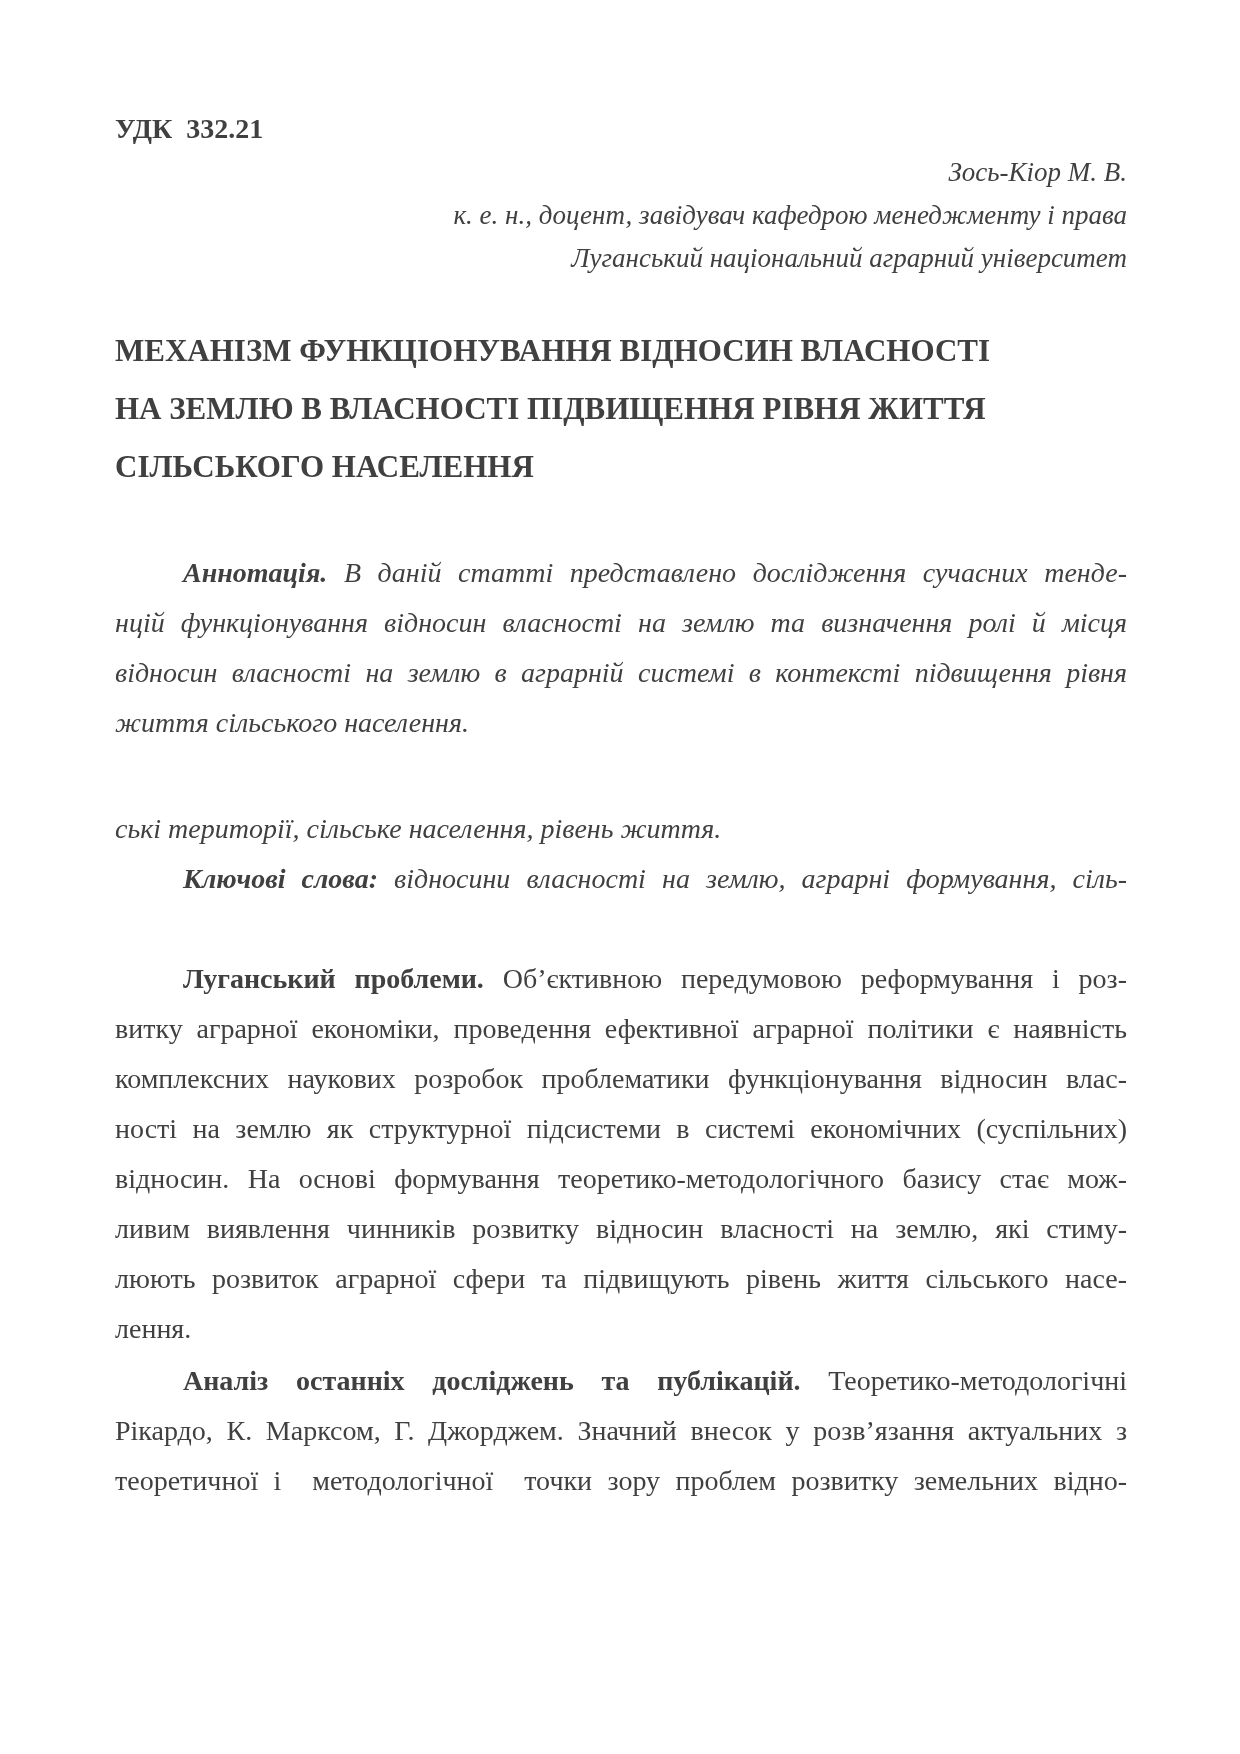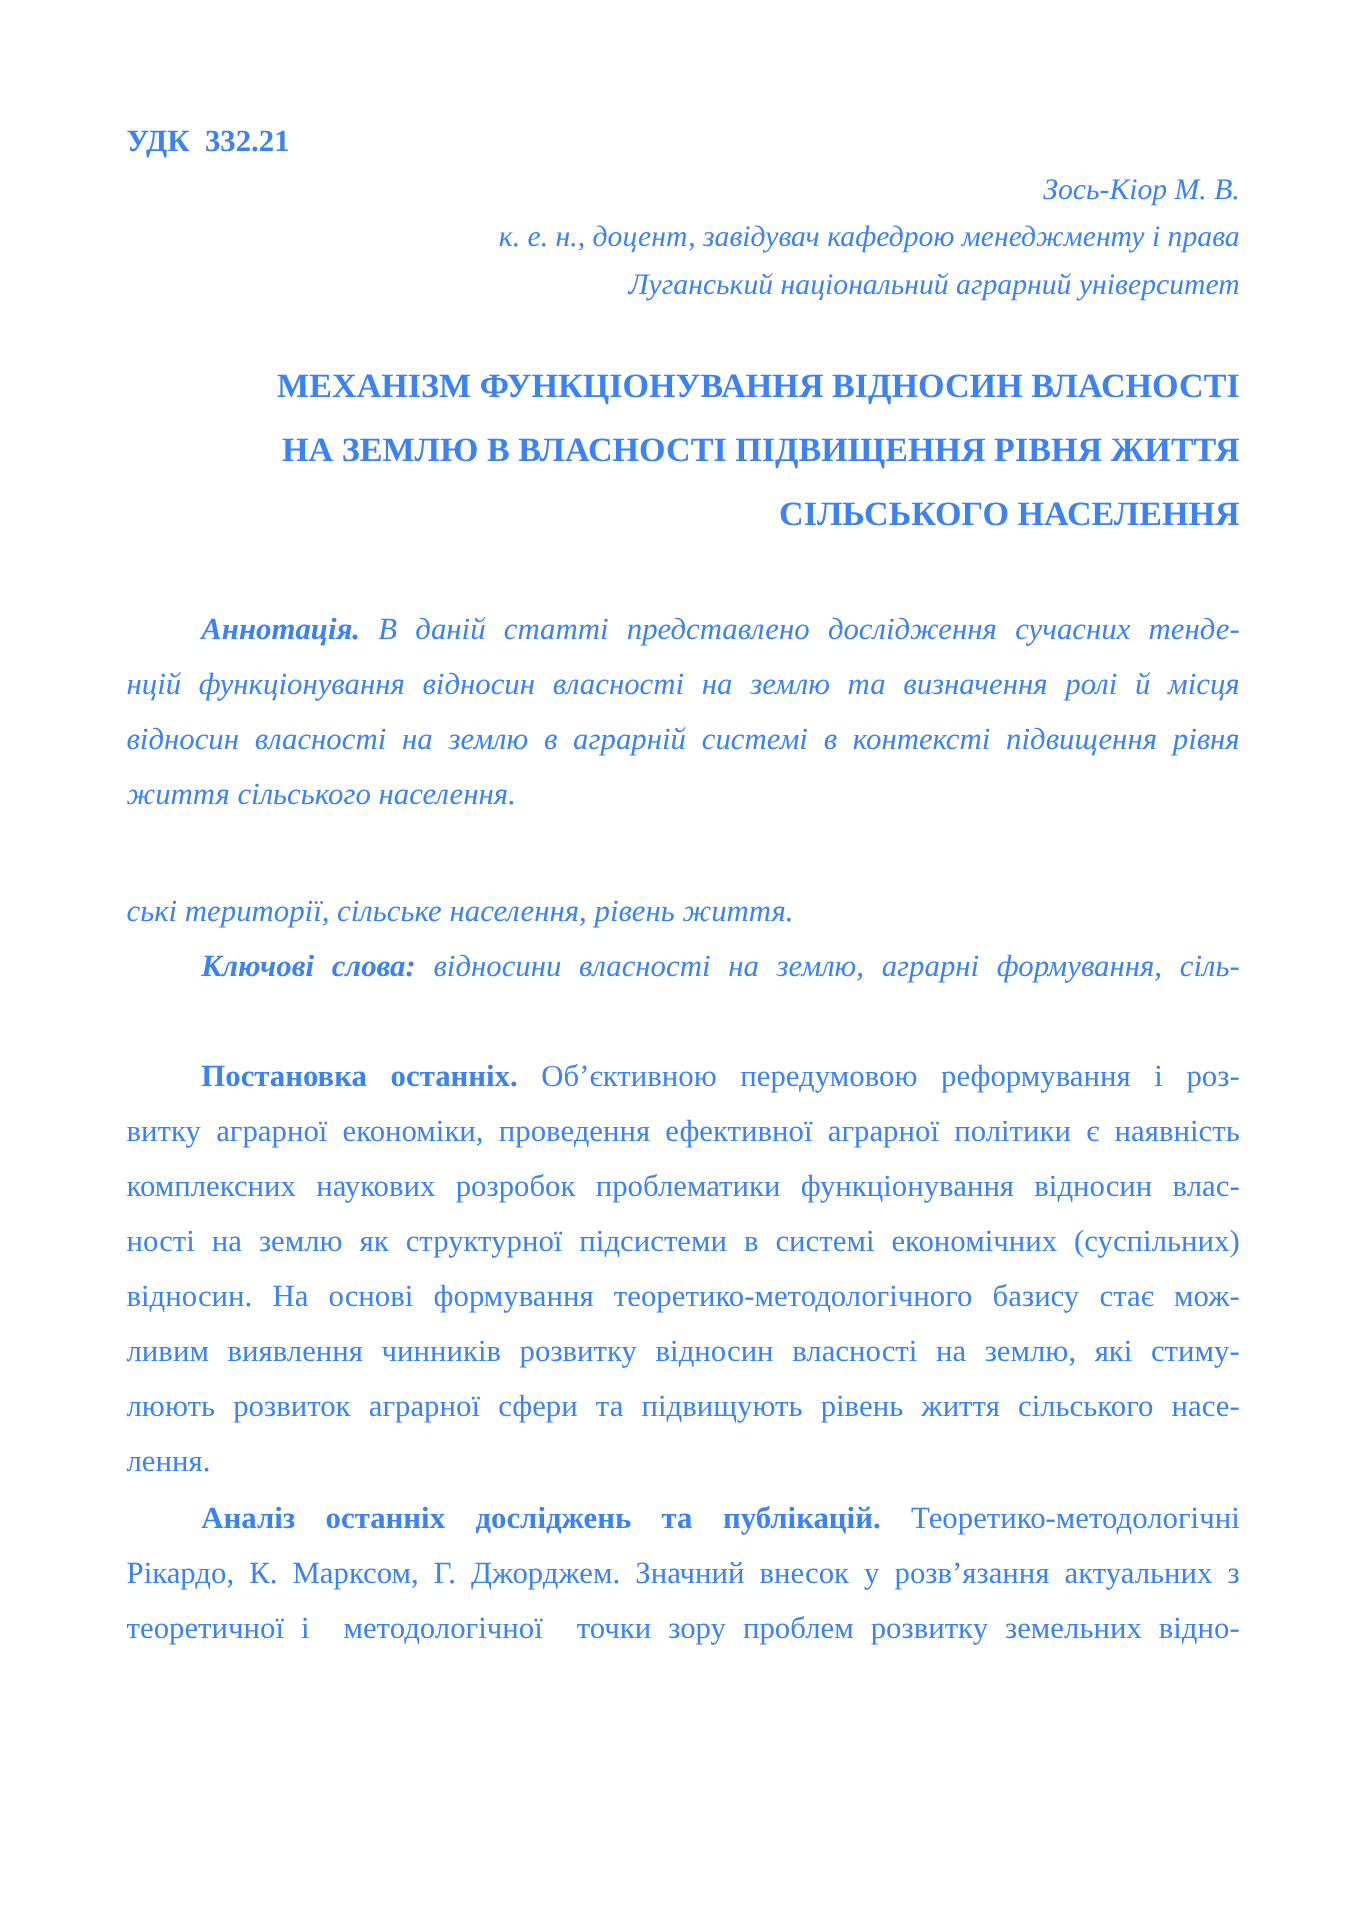--- a/index.html
+++ b/index.html
@@ -5,21 +5,21 @@
   html, body {
     margin: 0;
     padding: 0;
     background: #ffffff;
   }
   .page {
     position: relative;
     width: 1240px;
     height: 1754px;
     background: #ffffff;
-    color: #3b82f6;
+    color: #404040;
     font-family: "Liberation Serif", "DejaVu Serif", serif;
     box-sizing: border-box;
     padding: 0 113px 0 115px;
     overflow: hidden;
   }
   .udc {
     margin-top: 107px;
     font-size: 28px;
     font-weight: bold;
     line-height: 44px;
@@ -29,21 +29,21 @@
     font-size: 27px;
     font-style: italic;
     line-height: 43px;
     text-align: right;
   }
   .title {
     margin: 42px 0 0 0;
     font-size: 31px;
     font-weight: bold;
     line-height: 58px;
-    text-align: right;
+    text-align: left;
   }
   .title .title-line { display: block; }
   .para {
     font-size: 28px;
     line-height: 50px;
   }
   .para .line {
     white-space: nowrap;
     text-align: justify;
     text-align-last: justify;
@@ -86,21 +86,21 @@
     <div class="line">відносин власності на землю в аграрній системі в контексті підвищення рівня</div>
     <div class="line last">життя сільського населення.</div>
   </div>
 
   <div class="para keywords">
     <div class="line last">ські території, сільське населення, рівень життя.</div>
     <div class="line first"><span class="lead">Ключові слова: </span><span>відносини власності на землю, аграрні формування, сіль-</span></div>
   </div>
 
   <div class="para problem">
-    <div class="line first"><span class="lead">Постановка останніх. </span><span>Об’єктивною передумовою реформування і роз-</span></div>
+    <div class="line first"><span class="lead">Луганський проблеми. </span><span>Об’єктивною передумовою реформування і роз-</span></div>
     <div class="line">витку аграрної економіки, проведення ефективної аграрної політики є наявність</div>
     <div class="line">комплексних наукових розробок проблематики функціонування відносин влас-</div>
     <div class="line">ності на землю як структурної підсистеми в системі економічних (суспільних)</div>
     <div class="line">відносин. На основі формування теоретико-методологічного базису стає мож-</div>
     <div class="line">ливим виявлення чинників розвитку відносин власності на землю, які стиму-</div>
     <div class="line">люють розвиток аграрної сфери та підвищують рівень життя сільського насе-</div>
     <div class="line last">лення.</div>
   </div>
 
   <div class="para analysis">

